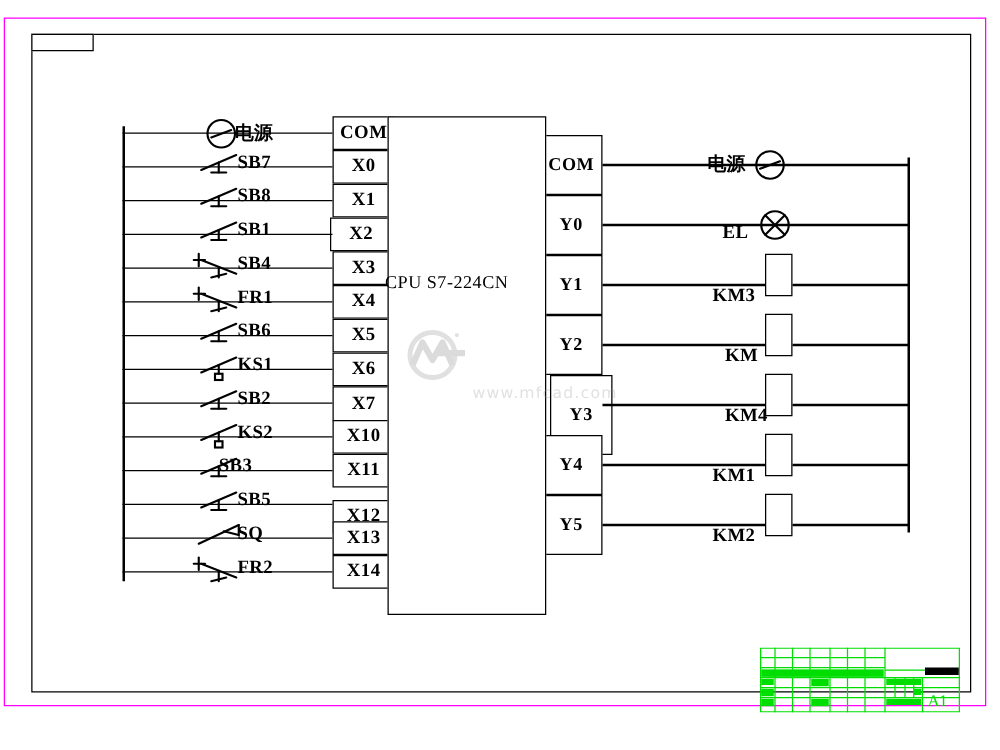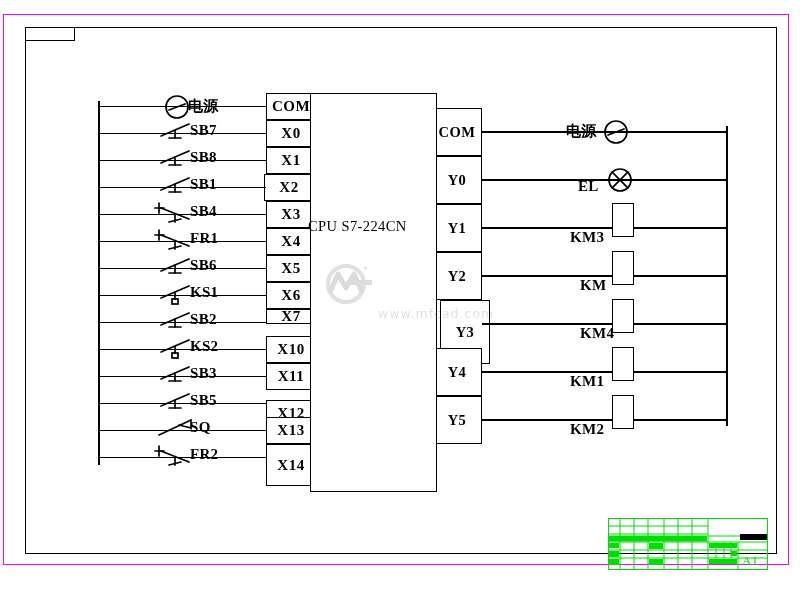--- a/index.html
+++ b/index.html
@@ -122,21 +122,21 @@
       </svg>
       <div class="lbl" style="left: 190px; top: 256.5px;">SB6</div>
       <div class="cell" style="left: 266px; top: 282px; width: 50px; height: 27px;">X6</div>
       <div class="wire hw" style="left: 98px; top: 294.8px; width: 168px;"></div>
       <svg class="sym" width="50" height="26" viewBox="0 0 50 26" style="left: 155px; top: 278.5px;">
         <line x1="6" y1="19" x2="34" y2="7" stroke="#000" stroke-width="1.7" fill="none" stroke-linecap="round"></line>
         <line x1="20" y1="13" x2="20" y2="20" stroke="#000" stroke-width="1.7" fill="none" stroke-linecap="round"></line>
         <rect x="17" y="20" width="6" height="5" stroke="#000" stroke-width="1.7" fill="none" stroke-linecap="round"></rect>
       </svg>
       <div class="lbl" style="left: 190px; top: 283.5px;">KS1</div>
-      <div class="cell" style="left: 266px; top: 309px; width: 50px; height: 15px;">X7</div>
+      <div class="cell" style="left: 266px; top: 309px; width: 50px; height: 28px;">X7</div>
       <div class="wire hw" style="left: 98px; top: 321.8px; width: 168px;"></div>
       <svg class="sym" width="50" height="26" viewBox="0 0 50 26" style="left: 155px; top: 305.5px;">
         <line x1="6" y1="19" x2="34" y2="7" stroke="#000" stroke-width="1.7" fill="none" stroke-linecap="round"></line>
         <line x1="20" y1="13" x2="20" y2="21" stroke="#000" stroke-width="1.7" fill="none" stroke-linecap="round"></line>
         <line x1="14" y1="21" x2="26" y2="21" stroke="#000" stroke-width="1.7" fill="none" stroke-linecap="round"></line>
       </svg>
       <div class="lbl" style="left: 190px; top: 310.5px;">SB2</div>
       <div class="cell" style="left: 266px; top: 336px; width: 50px; height: 27px;">X10</div>
       <div class="wire hw" style="left: 98px; top: 348.8px; width: 168px;"></div>
       <svg class="sym" width="50" height="26" viewBox="0 0 50 26" style="left: 155px; top: 332.5px;">
@@ -145,38 +145,38 @@
         <rect x="17" y="20" width="6" height="5" stroke="#000" stroke-width="1.7" fill="none" stroke-linecap="round"></rect>
       </svg>
       <div class="lbl" style="left: 190px; top: 337.5px;">KS2</div>
       <div class="cell" style="left: 266px; top: 363px; width: 50px; height: 27px;">X11</div>
       <div class="wire hw" style="left: 98px; top: 375.8px; width: 168px;"></div>
       <svg class="sym" width="50" height="26" viewBox="0 0 50 26" style="left: 155px; top: 359.5px;">
         <line x1="6" y1="19" x2="34" y2="7" stroke="#000" stroke-width="1.7" fill="none" stroke-linecap="round"></line>
         <line x1="20" y1="13" x2="20" y2="21" stroke="#000" stroke-width="1.7" fill="none" stroke-linecap="round"></line>
         <line x1="14" y1="21" x2="26" y2="21" stroke="#000" stroke-width="1.7" fill="none" stroke-linecap="round"></line>
       </svg>
-      <div class="lbl" style="left: 190px; top: 364.5px;">SB3</div>
+      <div class="lbl" style="left: 175px; top: 364.5px;">SB3</div>
       <div class="cell" style="left: 266px; top: 390px; width: 50px; height: 27px; margin-top: 10px;">X12</div>
       <div class="wire hw" style="left: 98px; top: 402.8px; width: 168px;"></div>
       <svg class="sym" width="50" height="26" viewBox="0 0 50 26" style="left: 155px; top: 386.5px;">
         <line x1="6" y1="19" x2="34" y2="7" stroke="#000" stroke-width="1.7" fill="none" stroke-linecap="round"></line>
         <line x1="20" y1="13" x2="20" y2="21" stroke="#000" stroke-width="1.7" fill="none" stroke-linecap="round"></line>
         <line x1="14" y1="21" x2="26" y2="21" stroke="#000" stroke-width="1.7" fill="none" stroke-linecap="round"></line>
       </svg>
       <div class="lbl" style="left: 190px; top: 391.5px;">SB5</div>
       <div class="cell" style="left: 266px; top: 417px; width: 50px; height: 27px;">X13</div>
       <div class="wire hw" style="left: 98px; top: 429.8px; width: 168px;"></div>
       <svg class="sym" width="50" height="26" viewBox="0 0 50 26" style="left: 155px; top: 413.5px;">
         <line x1="4" y1="21" x2="36" y2="6" stroke="#000" stroke-width="1.7" fill="none" stroke-linecap="round"></line>
         <line x1="24" y1="11" x2="36" y2="14" stroke="#000" stroke-width="1.7" fill="none" stroke-linecap="round"></line>
         <line x1="36" y1="6" x2="36" y2="14" stroke="#000" stroke-width="1.7" fill="none" stroke-linecap="round"></line>
       </svg>
       <div class="lbl" style="left: 190px; top: 418.5px;">SQ</div>
-      <div class="cell" style="left: 266px; top: 444px; width: 50px; height: 42px;">X14</div>
+      <div class="cell" style="left: 266px; top: 444px; width: 50px; height: 27px;">X14</div>
       <div class="wire hw" style="left: 98px; top: 456.8px; width: 168px;"></div>
       <svg class="sym" width="50" height="26" viewBox="0 0 50 26" style="left: 155px; top: 440.5px;">
         <line x1="6" y1="10" x2="34" y2="21" stroke="#000" stroke-width="1.7" fill="none" stroke-linecap="round"></line>
         <line x1="4" y1="5" x2="4" y2="15" stroke="#000" stroke-width="1.7" fill="none" stroke-linecap="round"></line>
         <line x1="0" y1="10" x2="9" y2="10" stroke="#000" stroke-width="1.7" fill="none" stroke-linecap="round"></line>
         <line x1="20" y1="16" x2="20" y2="24" stroke="#000" stroke-width="1.7" fill="none" stroke-linecap="round"></line>
         <line x1="14" y1="24" x2="26" y2="21" stroke="#000" stroke-width="1.7" fill="none" stroke-linecap="round"></line>
       </svg>
       <div class="lbl" style="left: 190px; top: 445.5px;">FR2</div>
       <svg class="sym" width="26" height="26" viewBox="0 0 26 26" style="left: 164px; top: 93.5px;">

